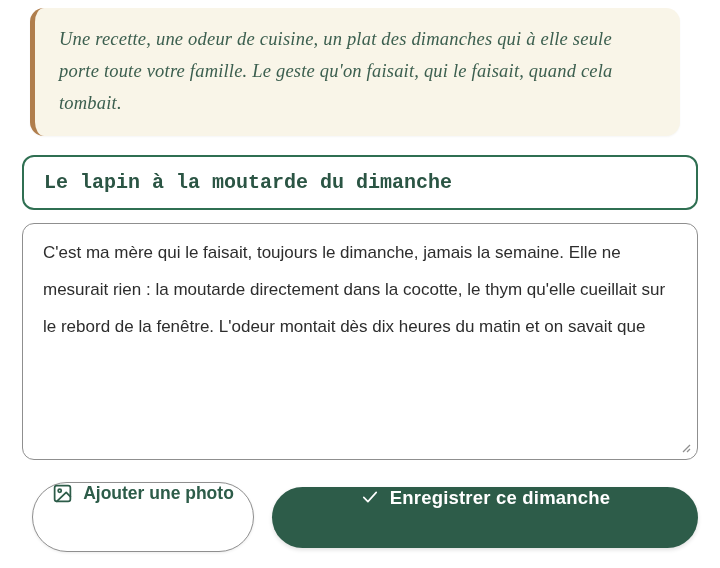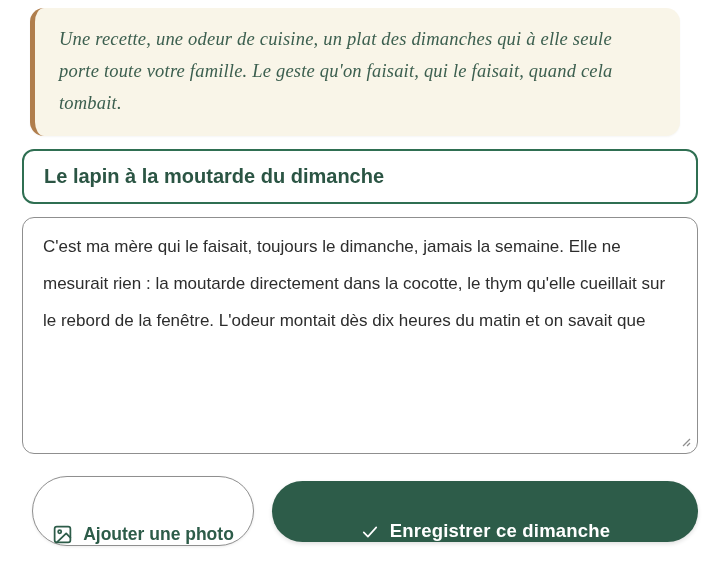--- a/index.html
+++ b/index.html
@@ -32,27 +32,27 @@
     font-size: 18.5px;
     line-height: 32px;
     color: #3c5f4f;
     letter-spacing: 0.2px;
   }
 
   
   .title-input {
     display: block;
     width: 100%;
-    margin-top: 13px;
+    margin-top: 19px;
     height: 55px;
     border: 2.5px solid #2f6f52;
     border-radius: 12px;
     background: #ffffff;
     padding: 0 20px;
-    font-family: Liberation Sans, sans-serif;
+    font-family: Liberation Mono, monospace;
     font-weight: bold;
     font-size: 20px;
     color: #2b5544;
     outline: none;
   }
 
   
   .story-wrap {
     position: relative;
     margin-top: 13px;
@@ -83,21 +83,21 @@
   
   .actions {
     margin-top: 22px;
     display: flex;
     align-items: center;
     gap: 18px;
     padding-left: 10px;
   }
   .btn {
     display: flex;
-    align-items: flex-end;
+    align-items: flex-start;
     justify-content: center;
     gap: 10px;
     border-radius: 40px;
     cursor: pointer;
     font-family: "Liberation Sans", sans-serif;
     font-weight: bold;
   }
   .photo-btn {
     width: 222px;
     height: 70px;

